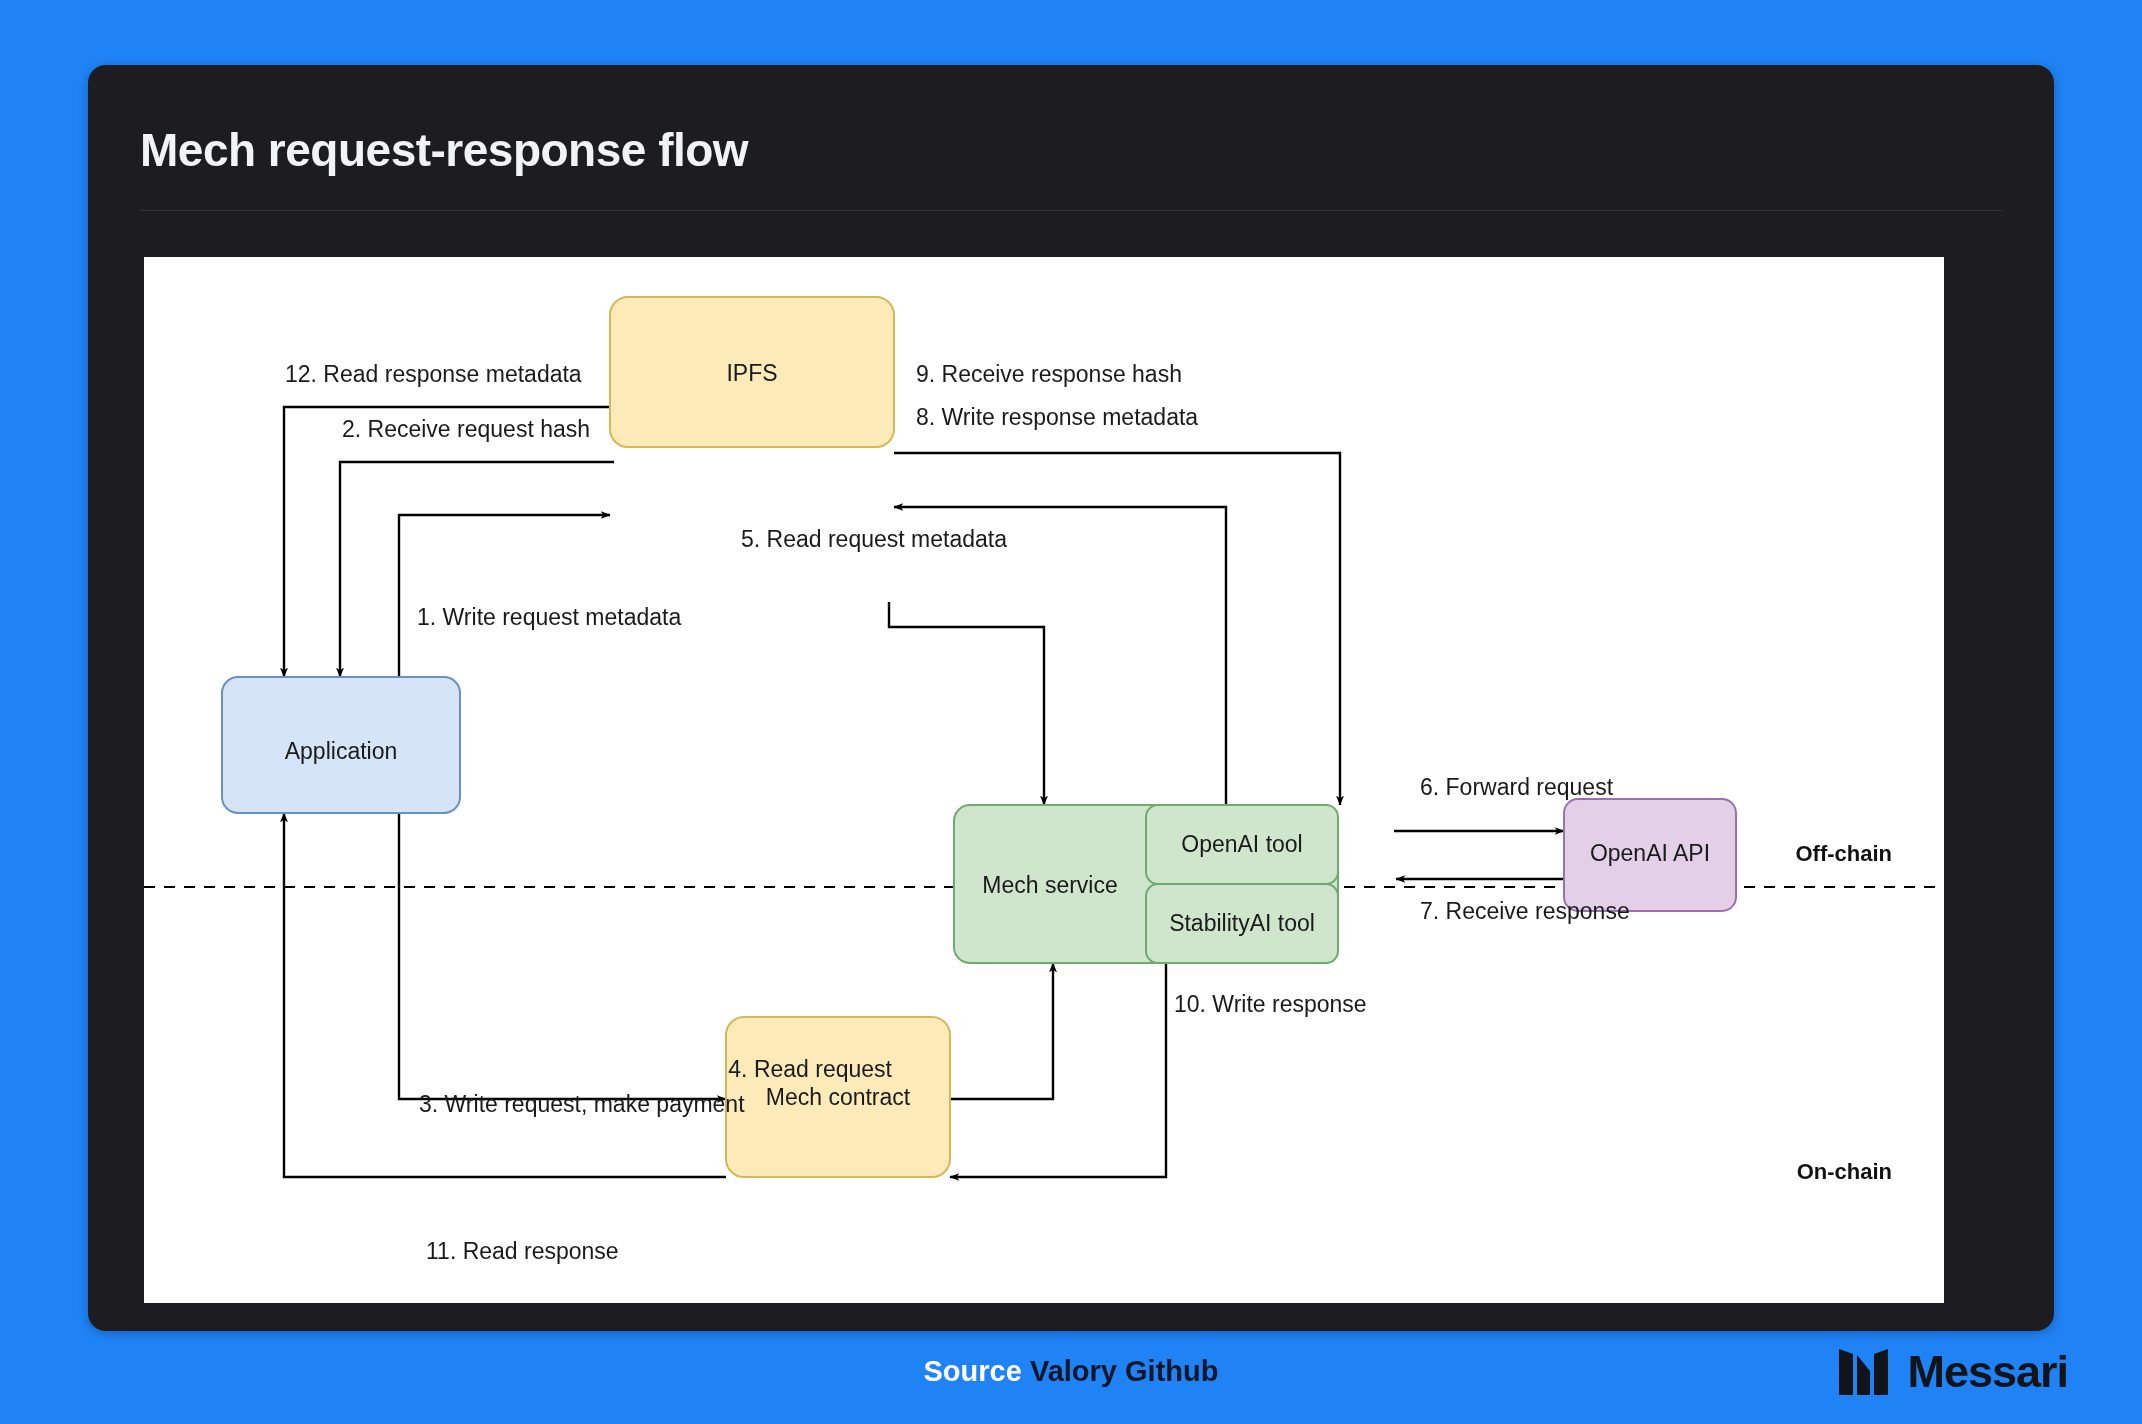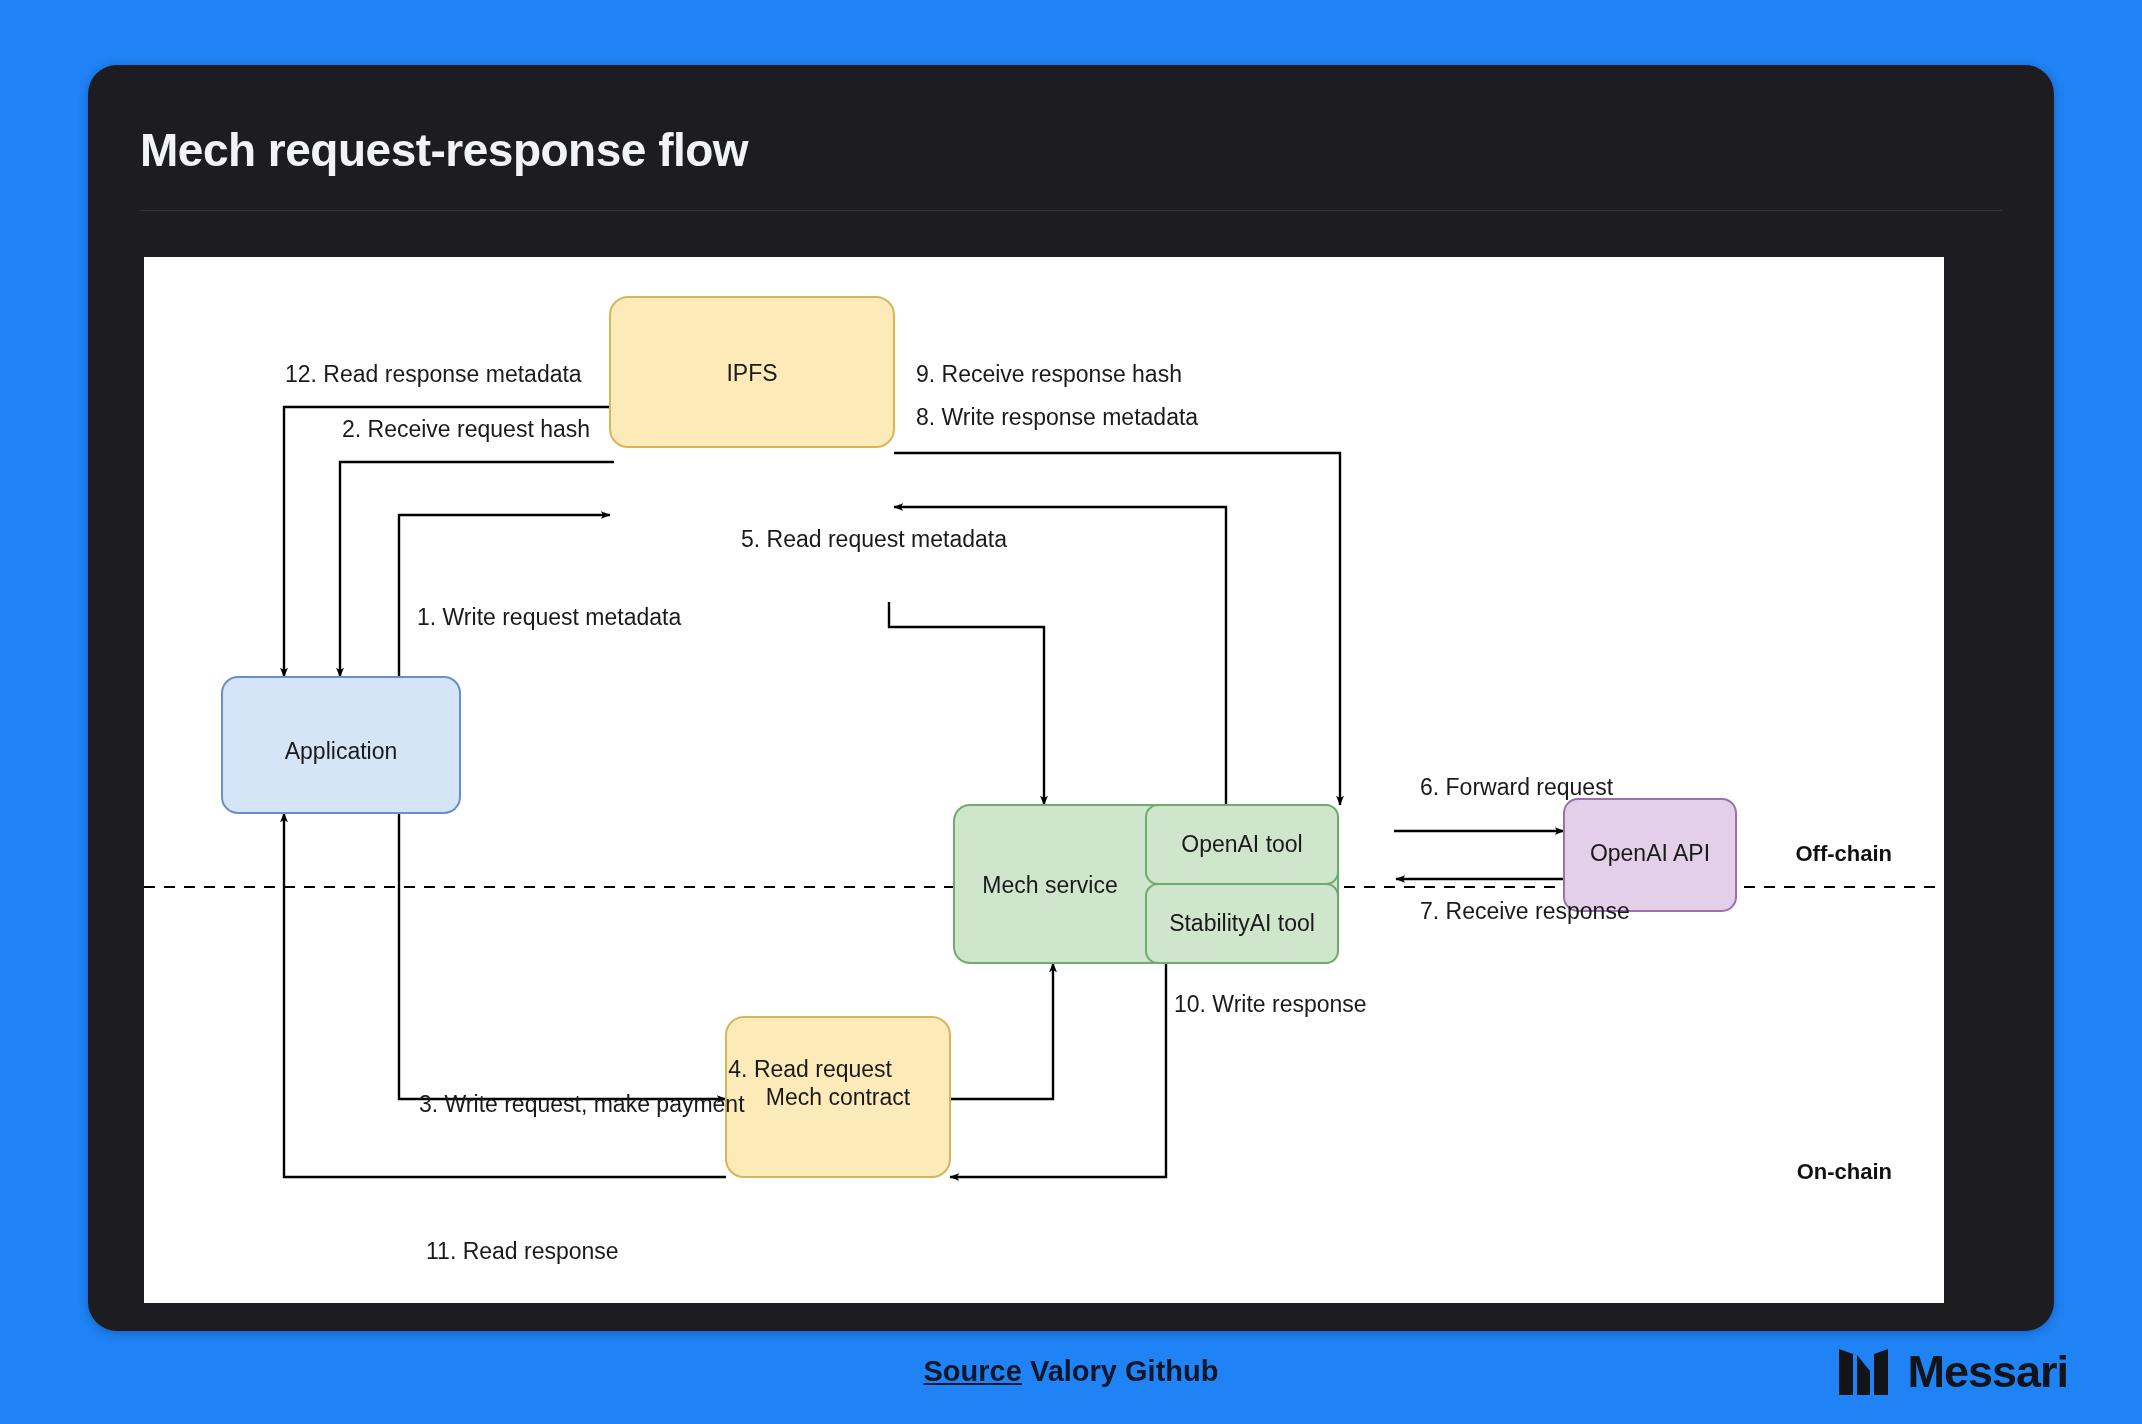--- a/index.html
+++ b/index.html
@@ -4,42 +4,42 @@
 <style>
   html,body{margin:0;padding:0;}
   body{
     width:2142px;height:1424px;
     background:#1f82f5;
     font-family:"Liberation Sans", sans-serif;
     overflow:hidden;
   }
   .frame{
     position:absolute;left:88px;top:65px;width:1966px;height:1266px;
-    background:#1c1c21;border-radius:29px;
+    background:#1c1c21;border-radius:18px;
     box-shadow:0 2px 10px rgba(0,0,0,.25);
   }
   .title{
     position:absolute;left:52px;top:58px;
     color:#f2f3f5;font-size:46px;font-weight:bold;letter-spacing:-.5px;
     white-space:nowrap;
   }
   .title-rule{
     position:absolute;left:52px;top:145px;width:1862px;height:1px;
     background:#32323a;
   }
   .canvas{
     position:absolute;left:56px;top:192px;width:1800px;height:1046px;
     background:#ffffff;
   }
   .canvas svg{display:block;width:1800px;height:1046px;}
   .footer{
     position:absolute;left:0;top:1355px;width:2142px;text-align:center;
     font-size:29px;font-weight:bold;
   }
-  .footer .src{color:#0f172a;text-decoration:underline;}
+  .footer .src{color:#ffffff;}
   .footer .site{color:#0f172a;}
   .logo{
     position:absolute;right:74px;top:1346px;display:flex;align-items:center;gap:14px;
   }
   .logo-word{color:#111418;font-size:45px;font-weight:bold;letter-spacing:-1px;}
   text{font-family:"Liberation Sans", sans-serif;}
   .nlabel{font-size:23px;fill:#1a1a1a;}
   .boxlabel{font-size:23px;fill:#1a1a1a;}
   .zonelabel{font-size:22px;fill:#111;font-weight:bold;}
 </style>

